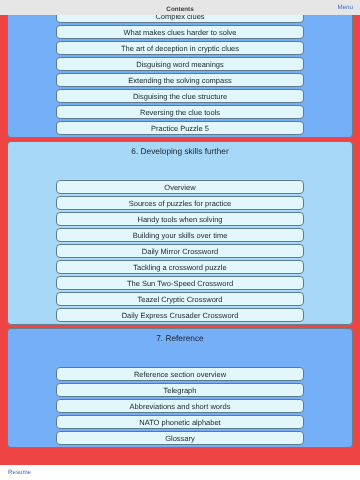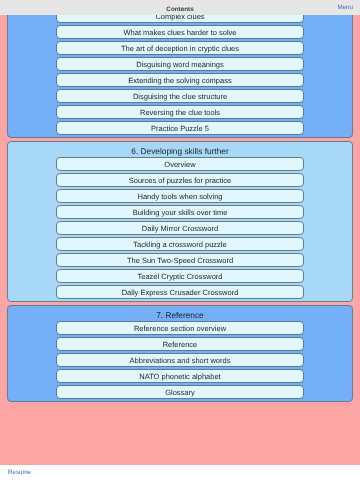--- a/index.html
+++ b/index.html
@@ -27,41 +27,41 @@
   }
   .topbar-menu {
     position: absolute; right: 7px; top: 0;
     font-size: 6.2px; color: #3f69bd;
     line-height: 16.8px;
   }
 
   
   .page {
     position: absolute; left: 0; top: 14.5px; width: 360px; height: 450px;
-    background: #fca5a5;
+    background: #ef4444;
     overflow: hidden;
     text-decoration: underline;
   }
   .scroller { position: absolute; left: 0; top: -7px; width: 360px; }
 
   .section {
     margin: 0 7px 3px 7px;
     border: 1px solid #667e8e;
     border-radius: 4px;
     box-sizing: border-box;
     padding: 0 0 2px 0;
   }
   .section.dark { background: #74aff7; }
   .section.light { background: #a8d8f7; }
 
   .section-title {
     text-align: center;
     font-size: 8.3px;
     color: #1b2330;
-    height: 15px;
+    height: 38px;
     line-height: 19.5px;
   }
 
   .item {
     height: 14px;
     margin: 2px auto 0 auto;
     width: 248px;
     background: #e1f7fb;
     border: 1px solid #5f7b8b;
     border-radius: 4px;
@@ -113,21 +113,21 @@
           <div class="item">Building your skills over time</div>
           <div class="item">Daily Mirror Crossword</div>
           <div class="item">Tackling a crossword puzzle</div>
           <div class="item">The Sun Two-Speed Crossword</div>
           <div class="item">Teazel Cryptic Crossword</div>
           <div class="item">Daily Express Crusader Crossword</div>
         </div>
         <div class="section dark">
           <div class="section-title">7. Reference</div>
           <div class="item first">Reference section overview</div>
-          <div class="item">Reference</div>
+          <div class="item">Telegraph</div>
           <div class="item">Abbreviations and short words</div>
           <div class="item">NATO phonetic alphabet</div>
           <div class="item">Glossary</div>
         </div>
       </div>
   </div>
 
   <div class="footer">
     <div class="footer-resume">Resume</div>
   </div>

